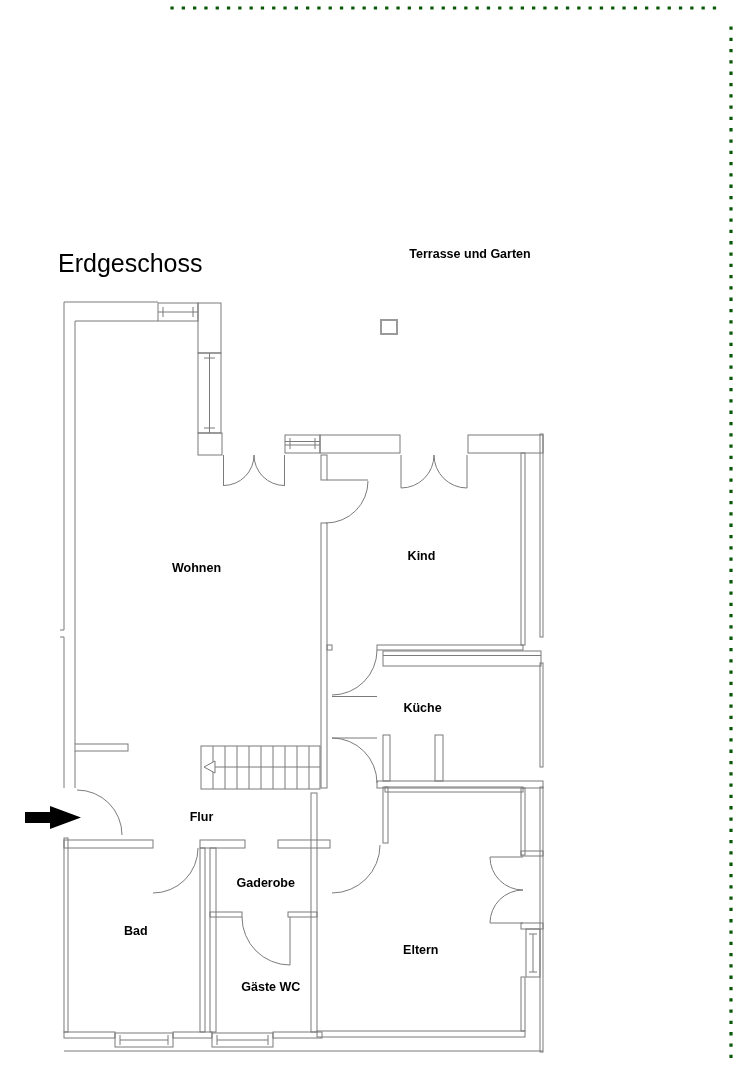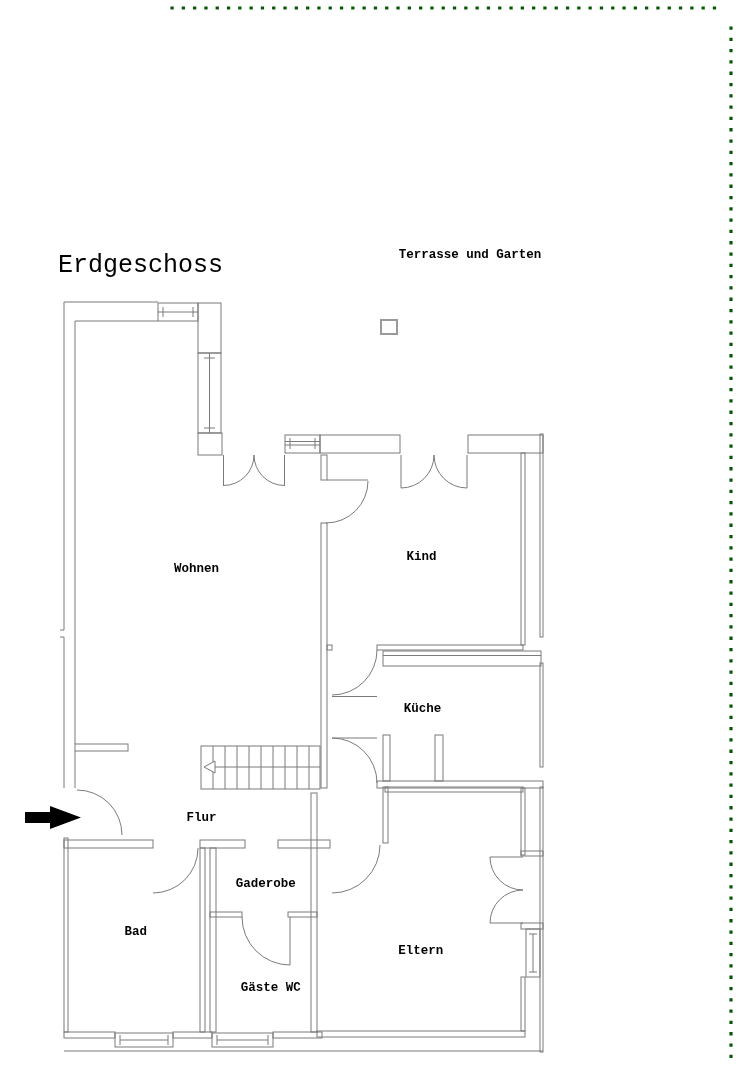--- a/index.html
+++ b/index.html
@@ -1,17 +1,17 @@
 <!DOCTYPE html>
 <html style="--dots: #085808; --wall: #7b7b7b; --text: #000000; --arrow: #000000; --square: #9a9a9a;"><head>
 <meta charset="utf-8">
 <style>
   html,body{margin:0;padding:0;background:#ffffff;}
   body{width:742px;height:1080px;position:relative;font-family:"Liberation Sans",sans-serif;overflow:hidden;}
-  #plan-wrap{position:absolute;inset:0;font-family:Liberation Mono, monospace;}
+  #plan-wrap{position:absolute;inset:0;}
   svg{display:block;}
   .wall{stroke:var(--wall,#7b7b7b);stroke-width:1;fill:none;}
   .door{stroke:var(--wall,#7b7b7b);stroke-width:1;fill:none;}
   .dots{stroke:var(--dots,#085808);stroke-width:3.2;stroke-dasharray:0.1 11.2;stroke-linecap:square;fill:none;}
   .title-text{font-size:25px;fill:var(--text,#000);font-weight:400;}
   .caption-text{font-size:12.5px;font-weight:700;fill:var(--text,#000);text-anchor:middle;}
   .room-label{font-size:12.5px;font-weight:700;fill:var(--text,#000);text-anchor:middle;}
   .arrow{fill:var(--arrow,#000);stroke:none;}
   .sq{stroke:var(--square,#9a9a9a);stroke-width:2;fill:#ffffff;}
   .stair-chevron{stroke:var(--wall,#7b7b7b);stroke-width:1;fill:#ffffff;}

